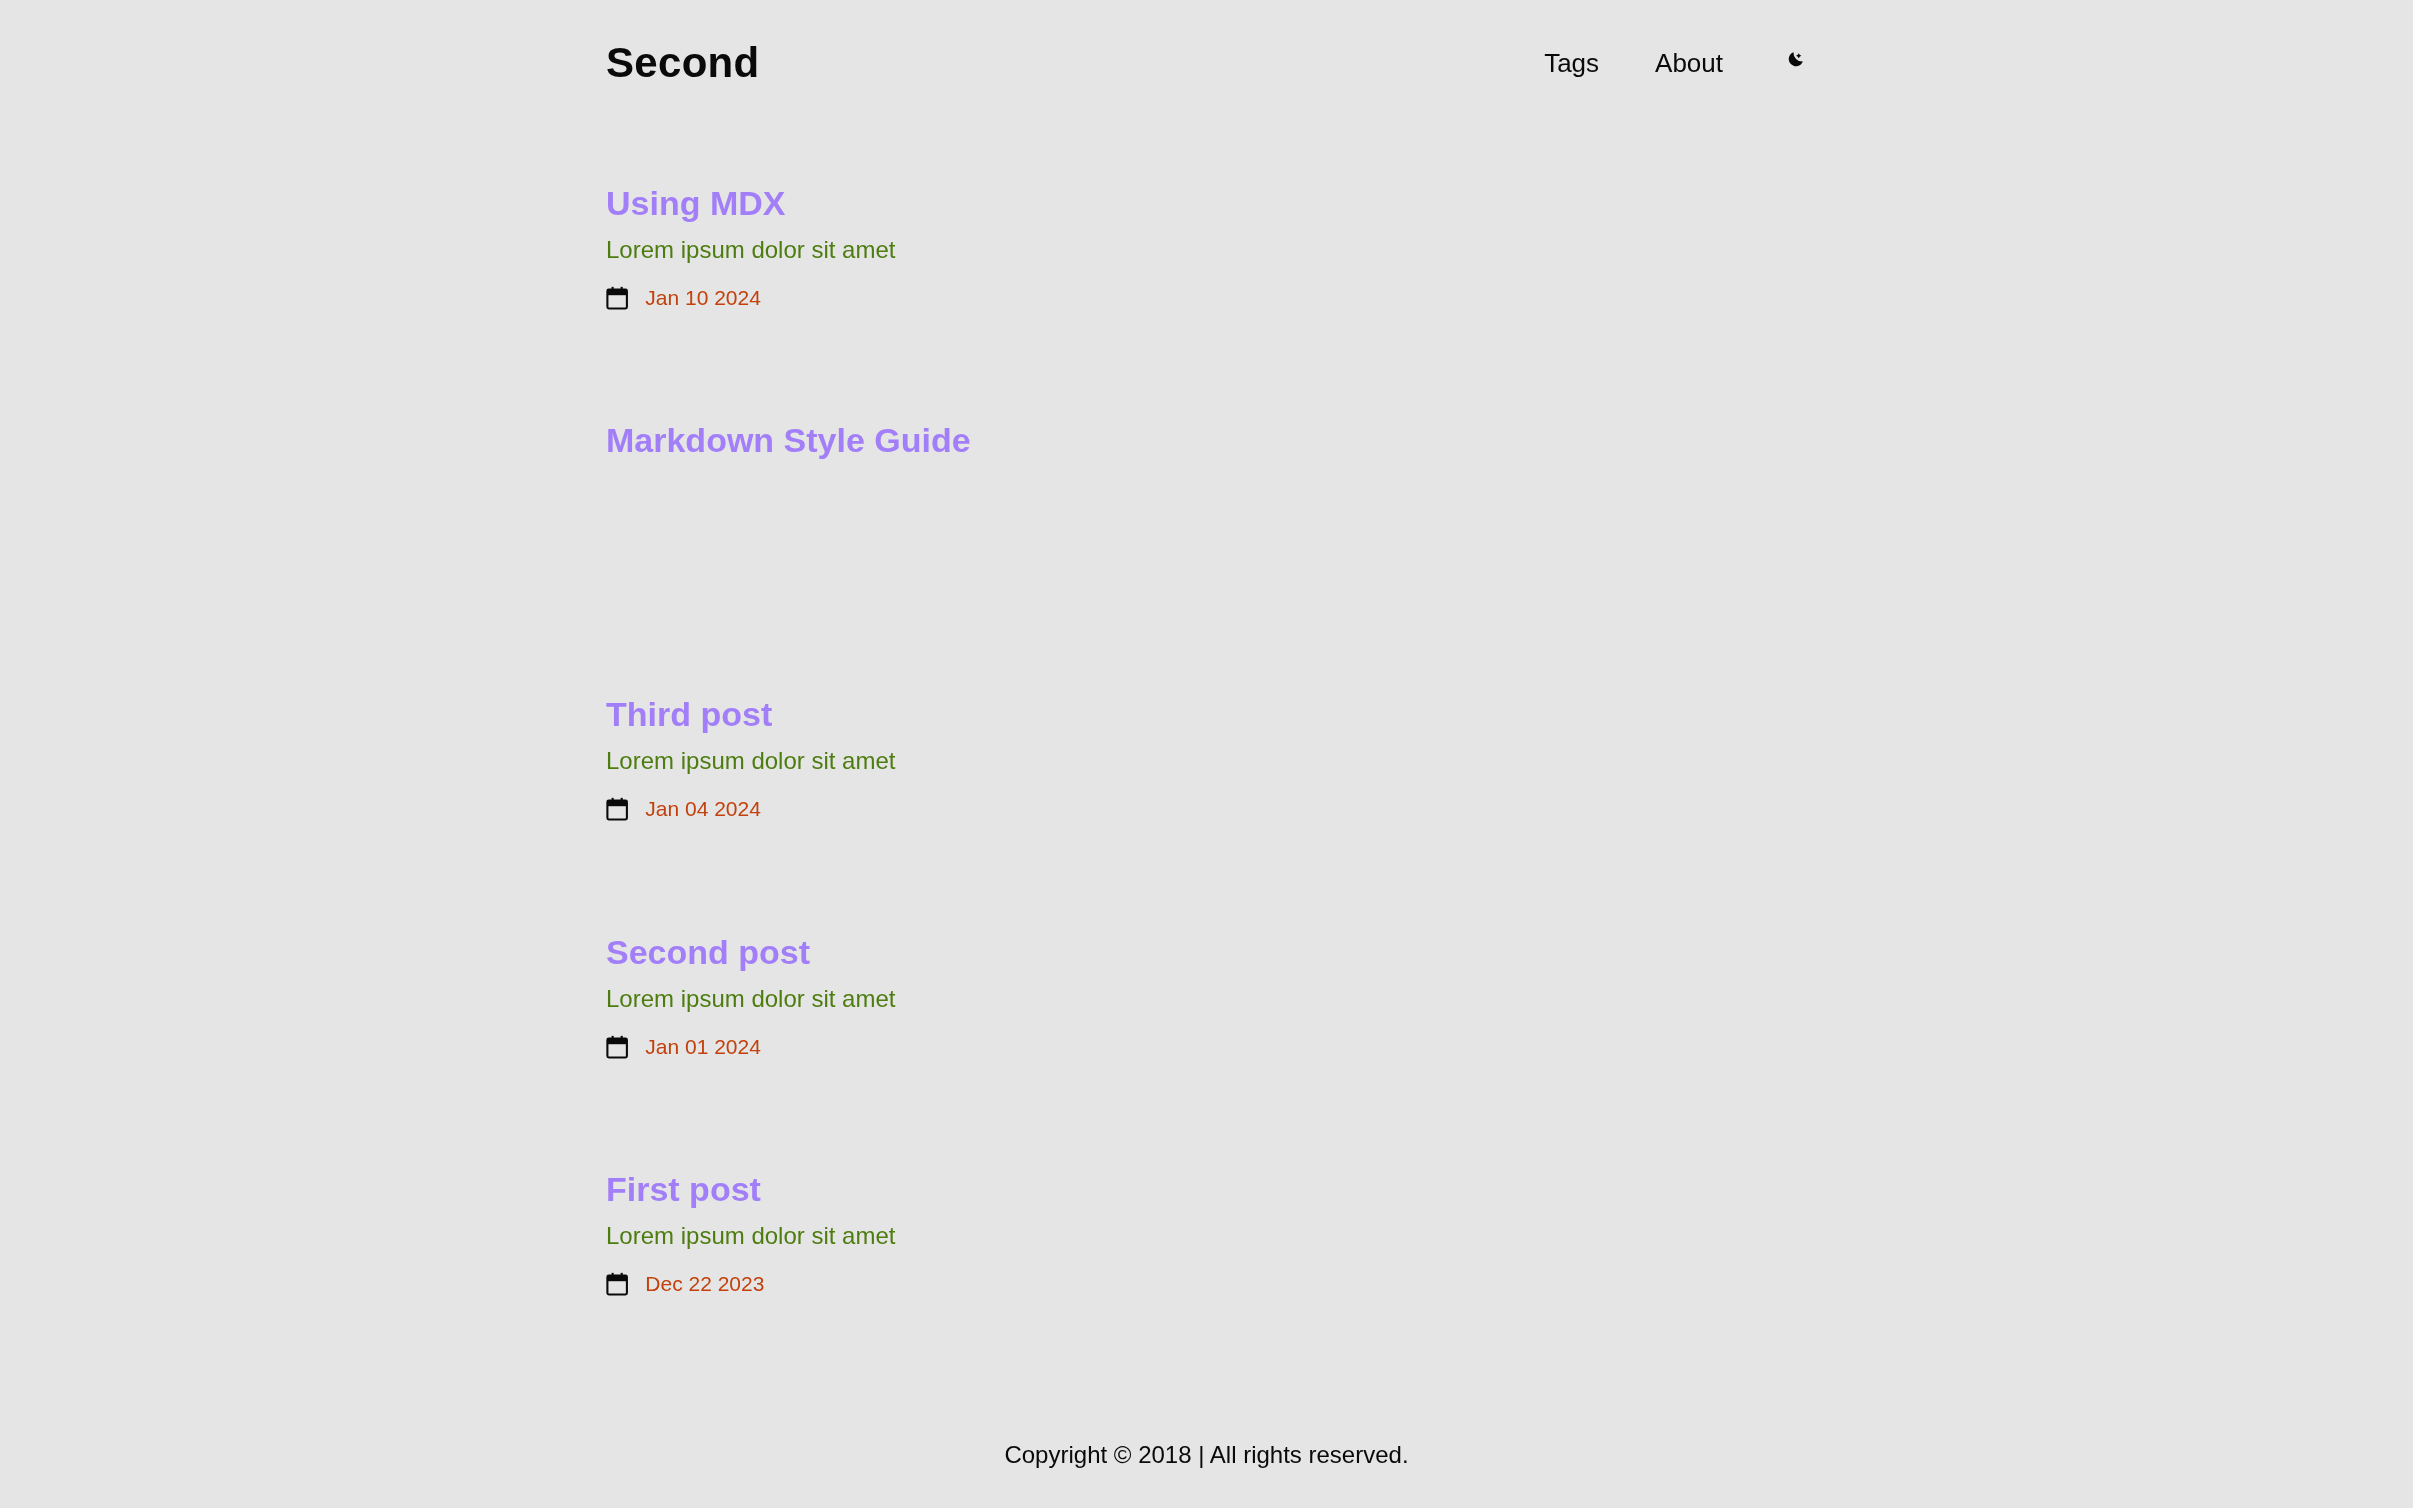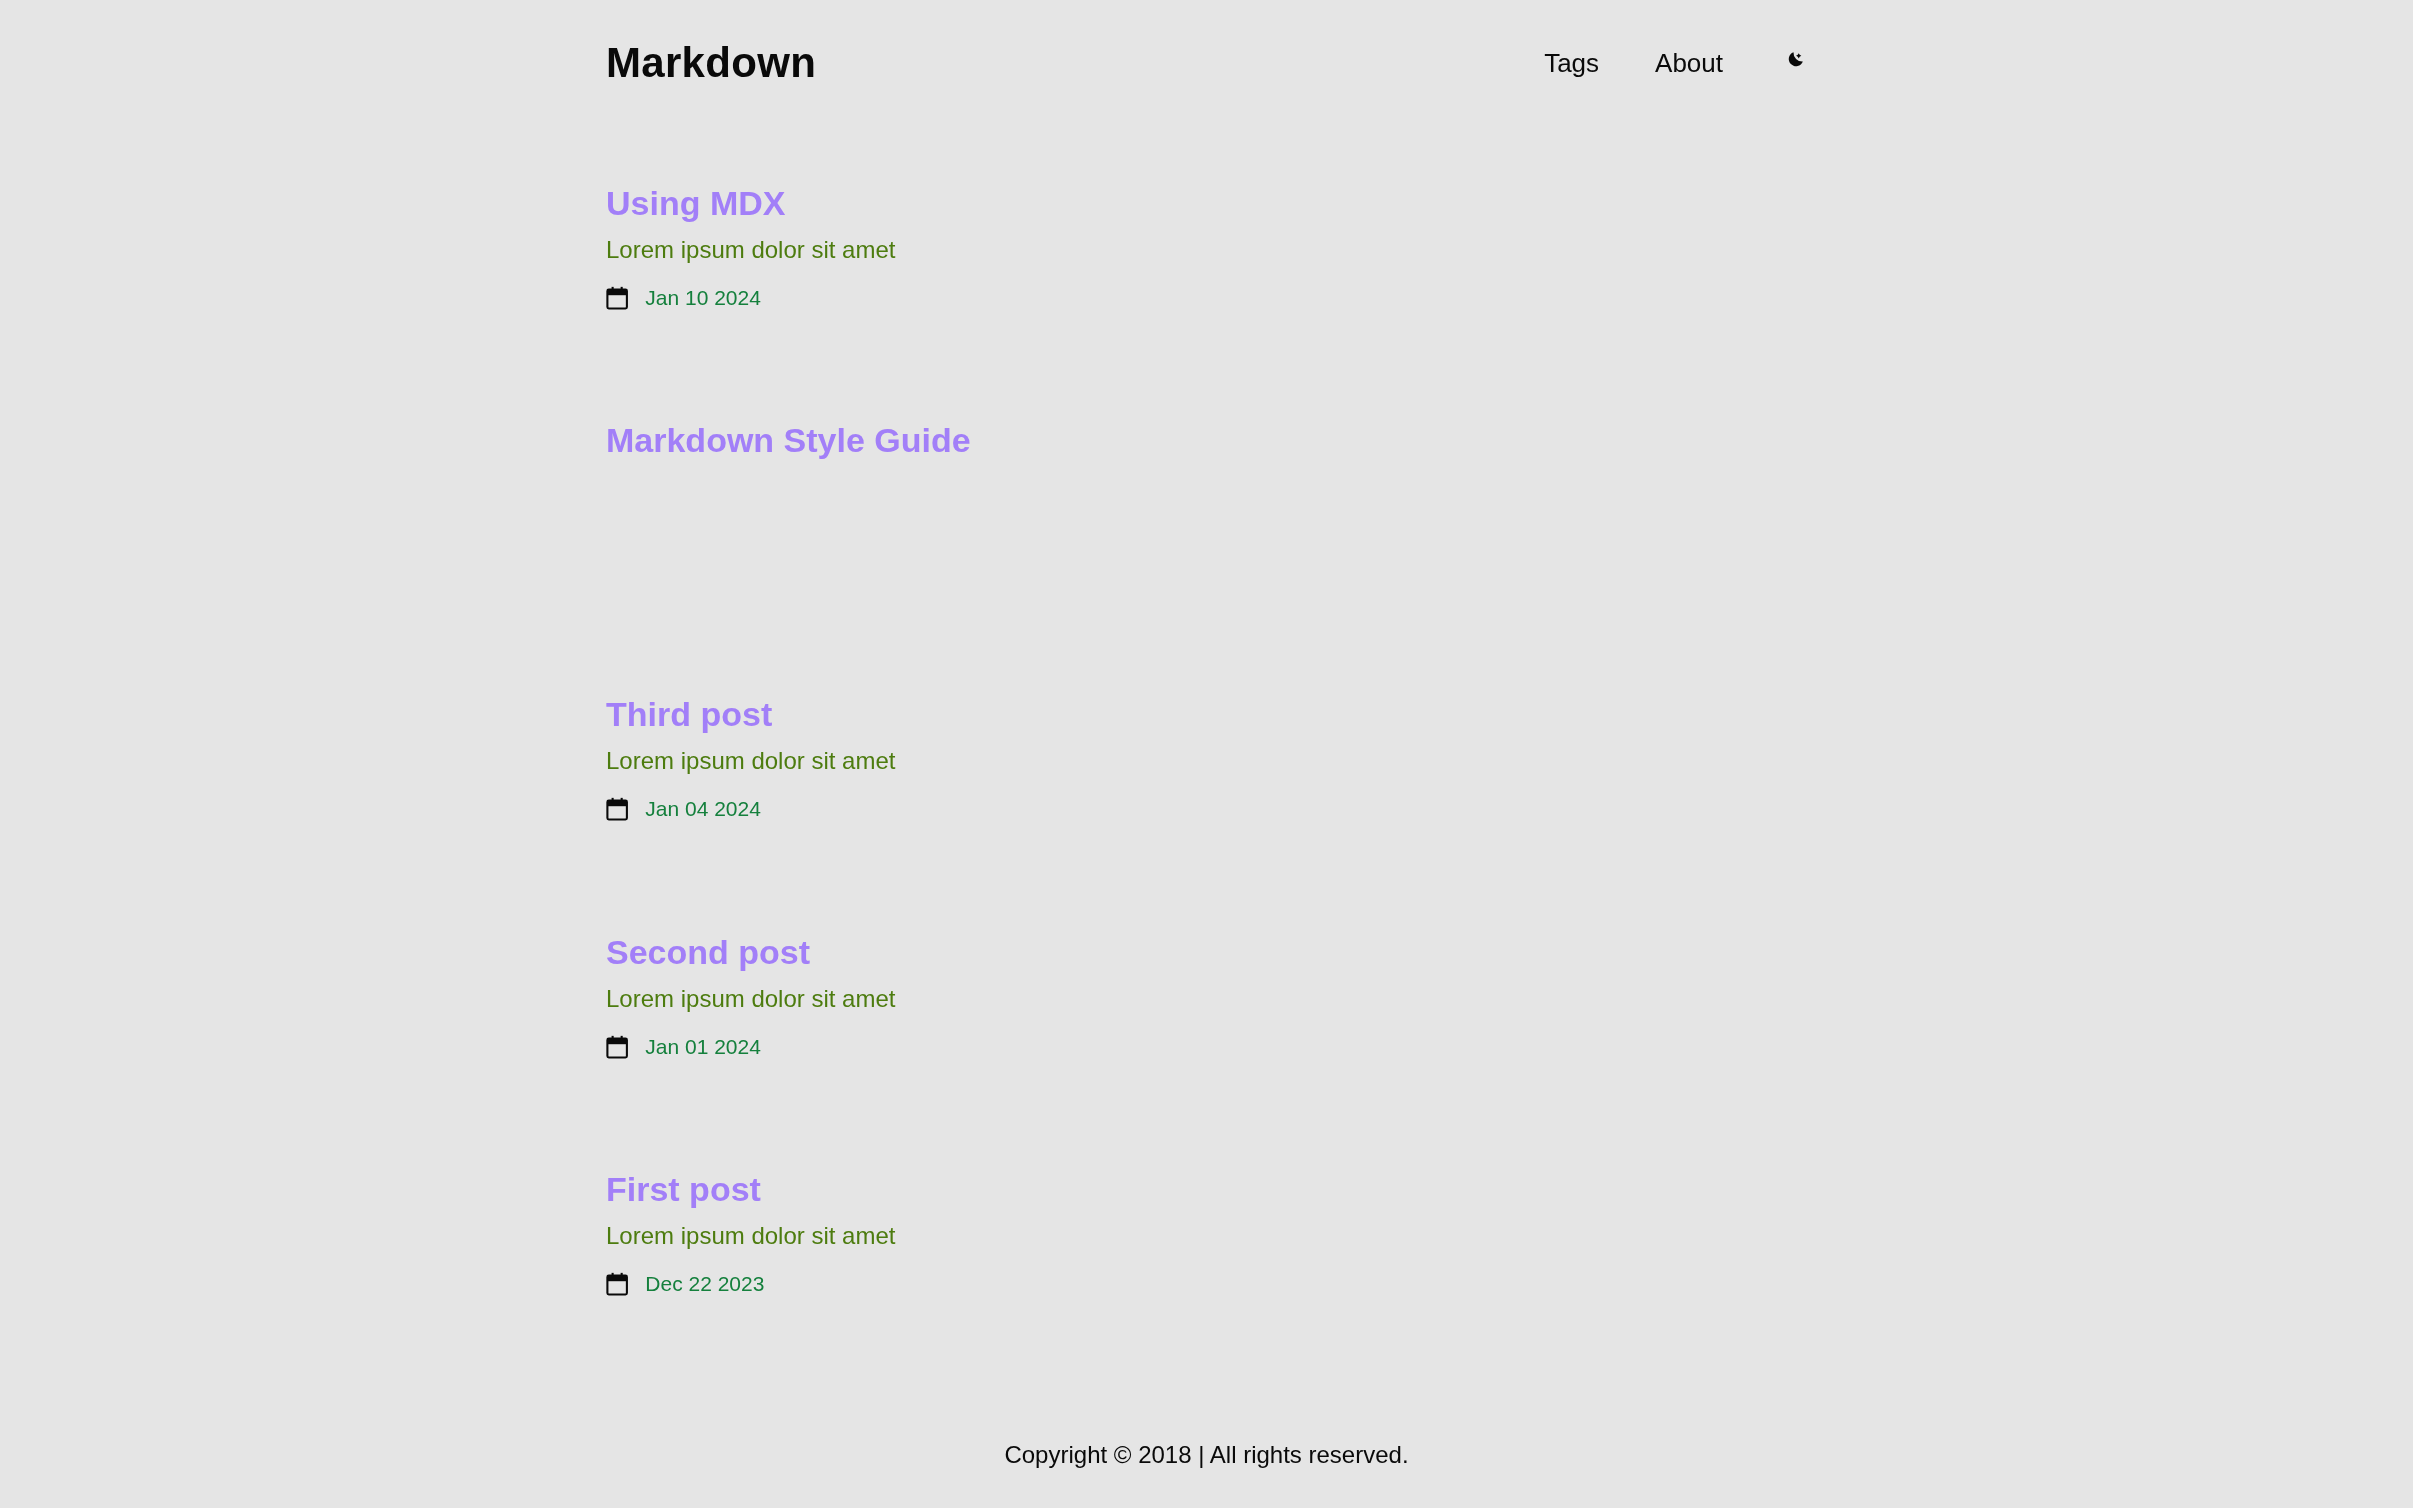--- a/index.html
+++ b/index.html
@@ -89,21 +89,21 @@
       height: 28px;
     }
     .cal-icon {
       width: 22.3px;
       height: 24px;
       margin-right: 17px;
       display: inline-flex;
     }
     .post-date {
       font-size: 21px;
-      color: #15803d;
+      color: #c2410c;
     }
     .post-1 { position: absolute; top: 0; left: 0; }
     .post-2 { position: absolute; top: 237px; left: 0; }
     .post-3 { position: absolute; top: 511px; left: 0; }
     .post-4 { position: absolute; top: 749px; left: 0; }
     .post-5 { position: absolute; top: 986px; left: 0; }
     .post-2 .post-desc { width: 1201px; }
     
     .footer {
       position: absolute;
@@ -114,21 +114,21 @@
       font-size: 24px;
       color: #0a0a0a;
     }
   </style>
 </head>
 <body>
 
 <div class="page">
 
   <header class="container header">
-    <a class="brand">Markdown</a>
+    <a class="brand">Second</a>
     <nav class="nav">
       <a class="nav-link">Tags</a>
       <a class="nav-link">About</a>
       <button class="theme-toggle">
         <svg width="25" height="25" viewBox="0 0 24 24">
           <path d="M12 3a7 7 0 1 0 9 9 8.5 8.5 0 0 1 -9 -9z" fill="#0a0a0a"></path>
           <path d="M17 4l0.9 1.6 1.6 0.9 -1.6 0.9 -0.9 1.6 -0.9 -1.6 -1.6 -0.9 1.6 -0.9z" fill="#0a0a0a"></path>
         </svg>
       </button>
     </nav>

